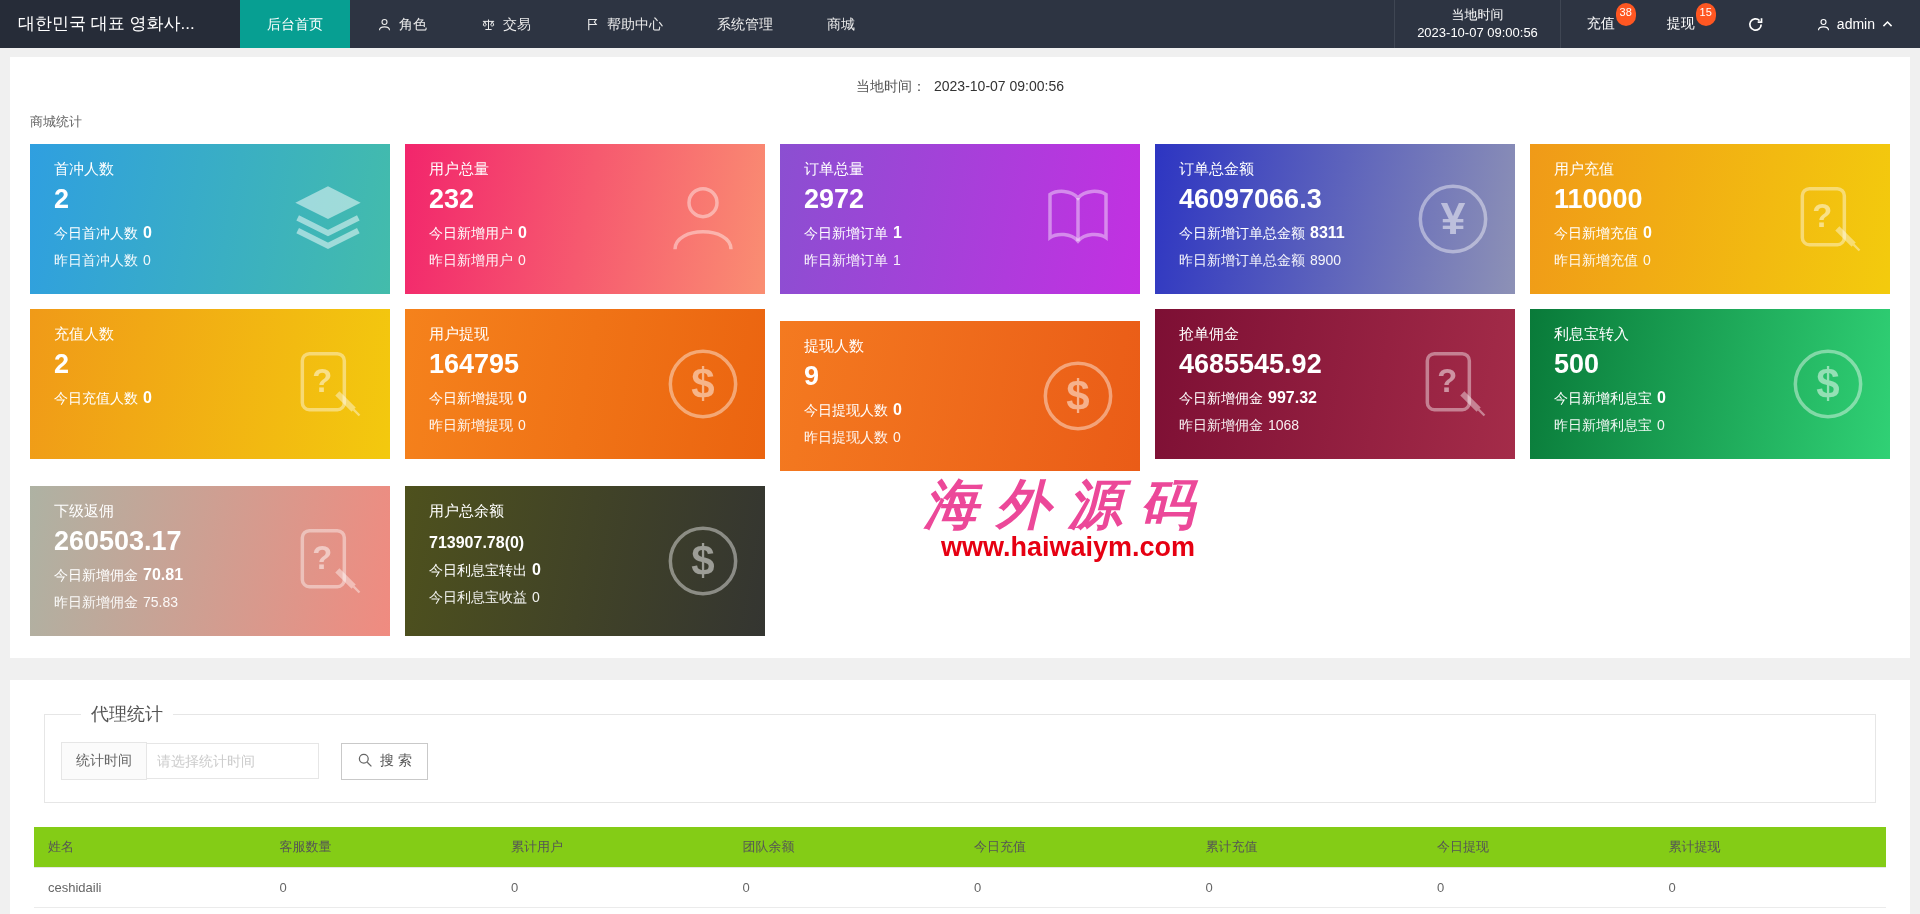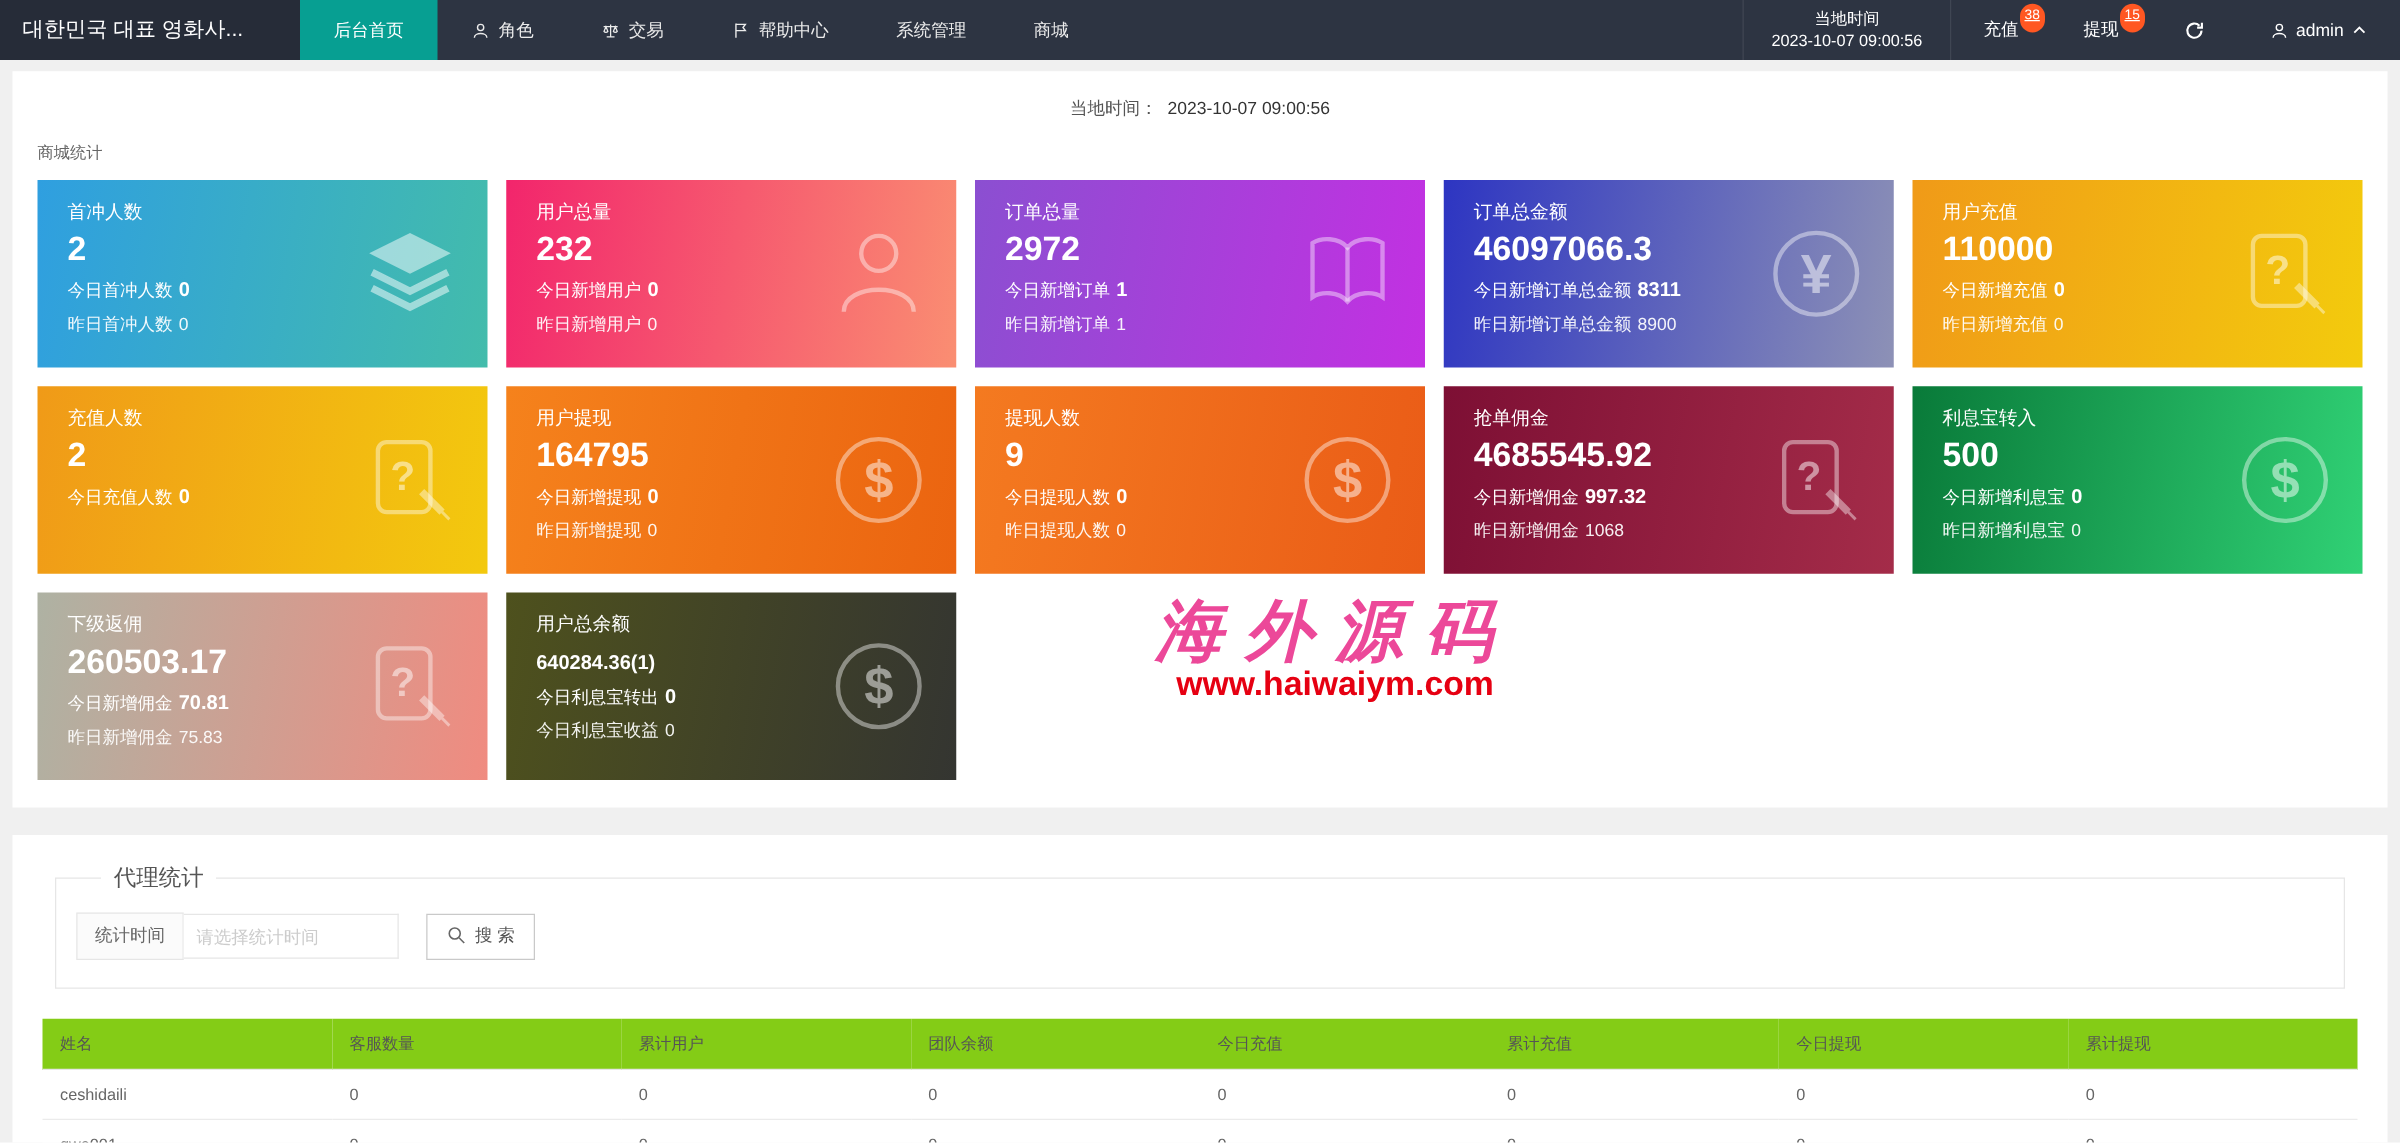--- a/index.html
+++ b/index.html
@@ -12,21 +12,21 @@
   .nav-menu { display:flex; list-style:none; }
   .nav-item { line-height:48px; padding:0 27px; font-size:14px; color:#ebebeb; display:flex; align-items:center; gap:7px; cursor:pointer; }
   .nav-item.active { background:#079f92; color:#fff; }
   .mi svg { width:15px; height:15px; display:block; }
   .nav-right { margin-left:auto; display:flex; align-items:stretch; }
   .time-block { padding:6px 22px; text-align:center; font-size:13px; line-height:18px;
                 border-left:1px solid rgba(255,255,255,.09); border-right:1px solid rgba(255,255,255,.09); }
   .nav-action { position:relative; display:flex; align-items:center; padding:0 26px; font-size:14px; cursor:pointer; gap:6px; }
   .nav-action svg { display:block; }
   .badge { position:absolute; top:3px; right:5px; background:#ff5722; color:#fff; font-size:11px;
-           min-width:19px; height:23px; line-height:19px; border-radius:10px; text-align:center; padding:0 4px;text-decoration:underline; }
+           min-width:19px; height:23px; line-height:19px; border-radius:10px; text-align:center; padding:0 4px; }
 
   
   .page { padding:9px 10px; }
   .panel { background:#fff; }
   .overview-panel { position:relative; padding:14px 20px 22px; }
   .time-row { text-align:center; font-size:14px; color:#555; padding:7px 0 2px; }
   .time-row .tv { color:#333; margin-left:8px; }
   .section-title { font-size:13px; color:#666; margin:15px 0 13px; }
 
   .cards-grid { display:grid; grid-template-columns:repeat(5,1fr); gap:15px; }
@@ -251,21 +251,21 @@
     </div>
     <div class="card-line dim">
       <span class="l2-label">昨日新增提现</span><span class="lv l2-value">0</span>
     </div>
     <span class="card-icon"><svg viewBox="0 0 72 72">
               <circle cx="36" cy="36" r="28" fill="none" stroke="rgba(255,255,255,0.42)" stroke-width="3"></circle>
               <text x="36" y="48" text-anchor="middle" font-size="36" font-weight="bold" fill="rgba(255,255,255,0.5)">$</text>
             </svg></span>
   </div>
 
-  <div class="stat-card" style="background: linear-gradient(100deg, rgb(244, 122, 32), rgb(234, 92, 23));">
+  <div class="stat-card" style="background: linear-gradient(100deg, rgb(244, 122, 32), rgb(234, 92, 23)); margin-top: 12px;">
     <div class="card-title">提现人数</div>
     <div class="card-value">9</div>
     <div class="card-line">
       <span class="l1-label">今日提现人数</span><span class="lv l1-value">0</span>
     </div>
     <div class="card-line dim">
       <span class="l2-label">昨日提现人数</span><span class="lv l2-value">0</span>
     </div>
     <span class="card-icon"><svg viewBox="0 0 72 72">
               <circle cx="36" cy="36" r="28" fill="none" stroke="rgba(255,255,255,0.42)" stroke-width="3"></circle>
@@ -317,21 +317,21 @@
     <span class="card-icon"><svg viewBox="0 0 72 72" fill="none" stroke="rgba(255,255,255,0.42)" stroke-width="3">
               <rect x="14" y="10" width="36" height="48" rx="6"></rect>
               <text x="31" y="43" text-anchor="middle" font-size="28" font-weight="bold" fill="rgba(255,255,255,0.5)" stroke="none">?</text>
               <path d="M44 44 L58 58" stroke-width="5"></path>
               <path d="M58 58 l5 5" stroke-width="2"></path>
             </svg></span>
   </div>
 
   <div class="stat-card" style="background: linear-gradient(100deg, rgb(78, 81, 29), rgb(52, 53, 49));">
     <div class="card-title">用户总余额</div>
-    <div class="card-value small">640284.36(1)</div>
+    <div class="card-value small">713907.78(0)</div>
     <div class="card-line">
       <span class="l1-label">今日利息宝转出</span><span class="lv l1-value">0</span>
     </div>
     <div class="card-line dim">
       <span class="l2-label">今日利息宝收益</span><span class="lv l2-value">0</span>
     </div>
     <span class="card-icon"><svg viewBox="0 0 72 72">
               <circle cx="36" cy="36" r="28" fill="none" stroke="rgba(255,255,255,0.42)" stroke-width="3"></circle>
               <text x="36" y="48" text-anchor="middle" font-size="36" font-weight="bold" fill="rgba(255,255,255,0.5)">$</text>
             </svg></span>

